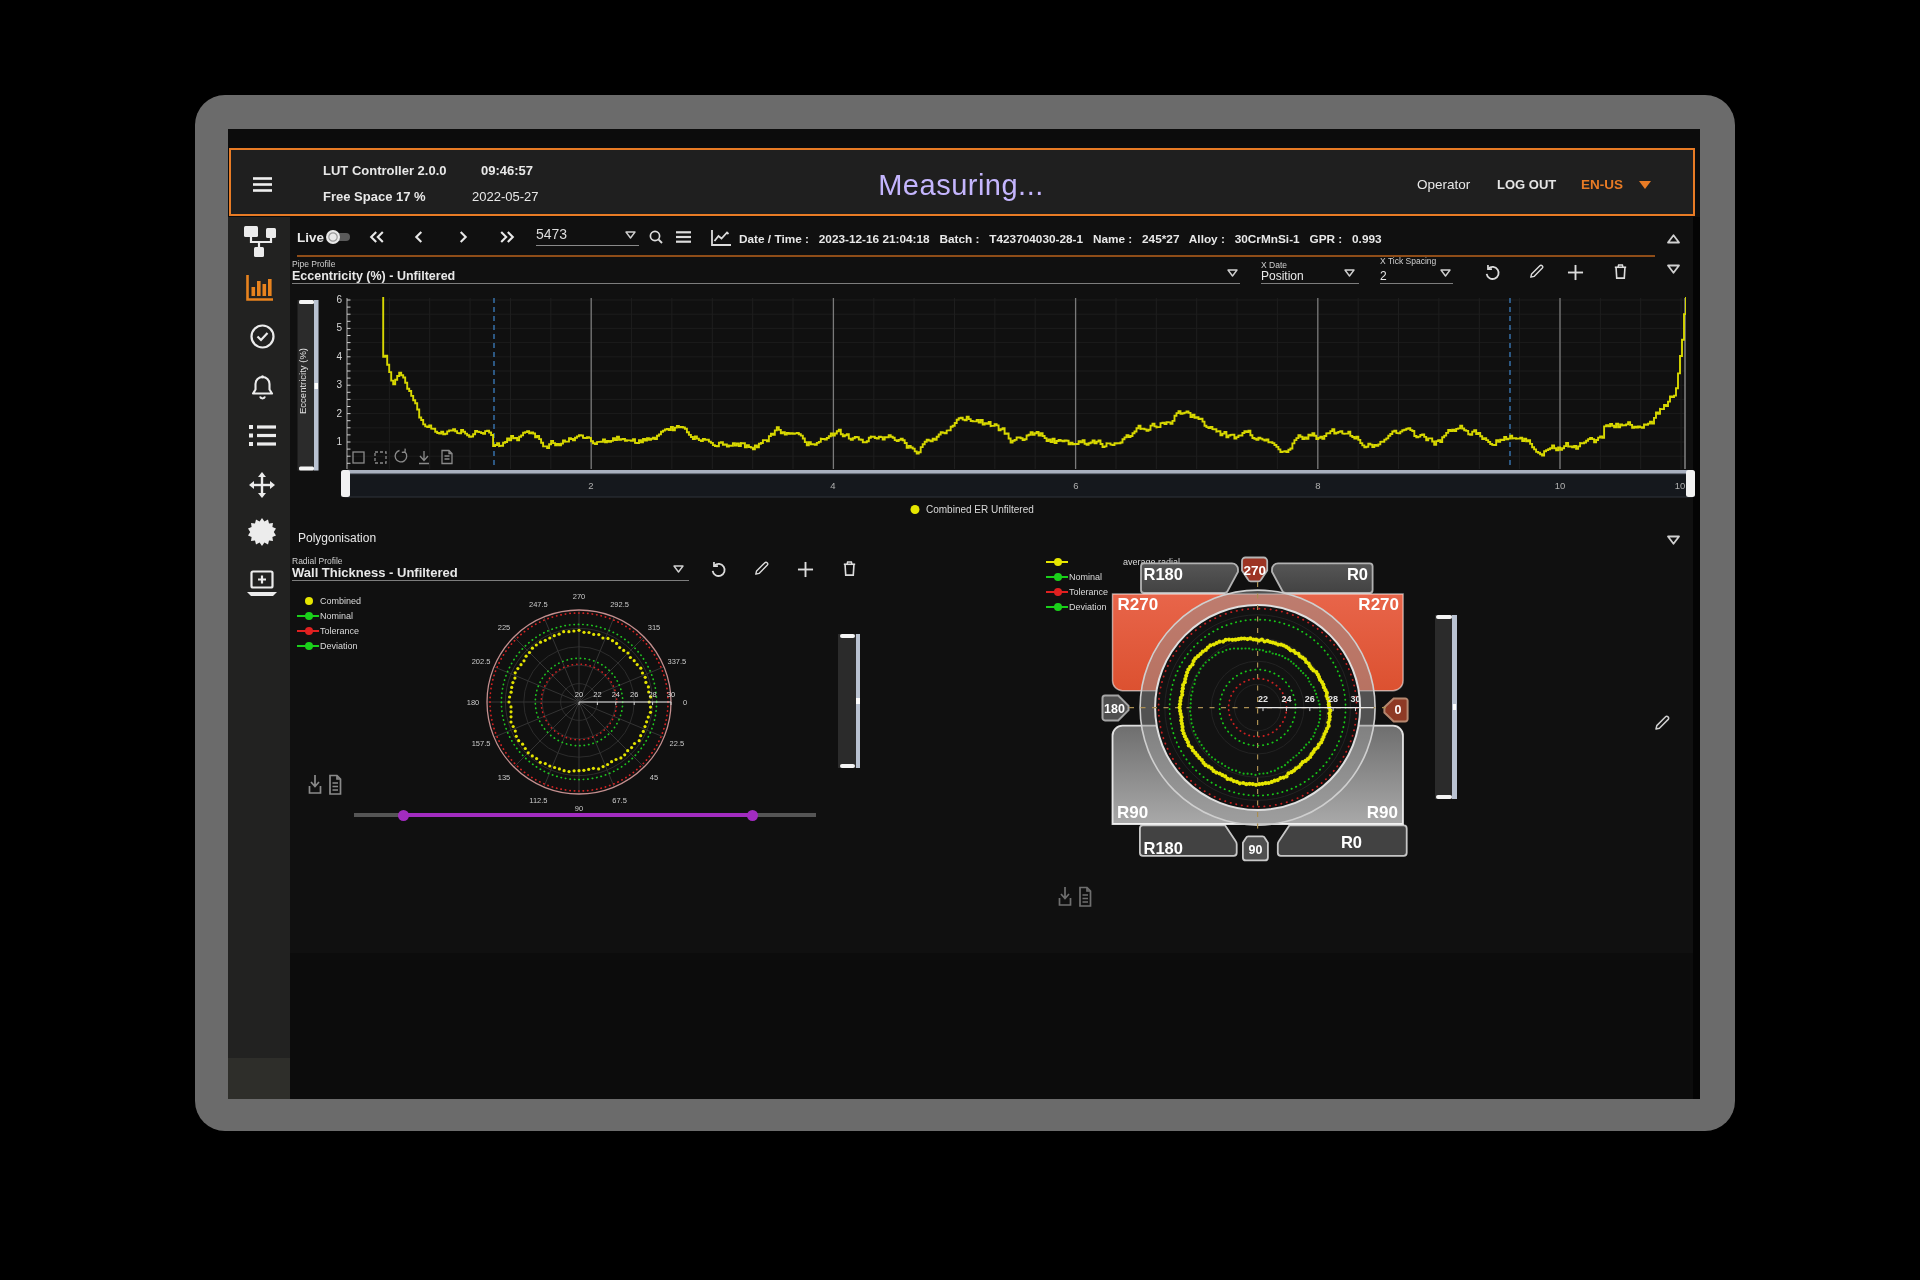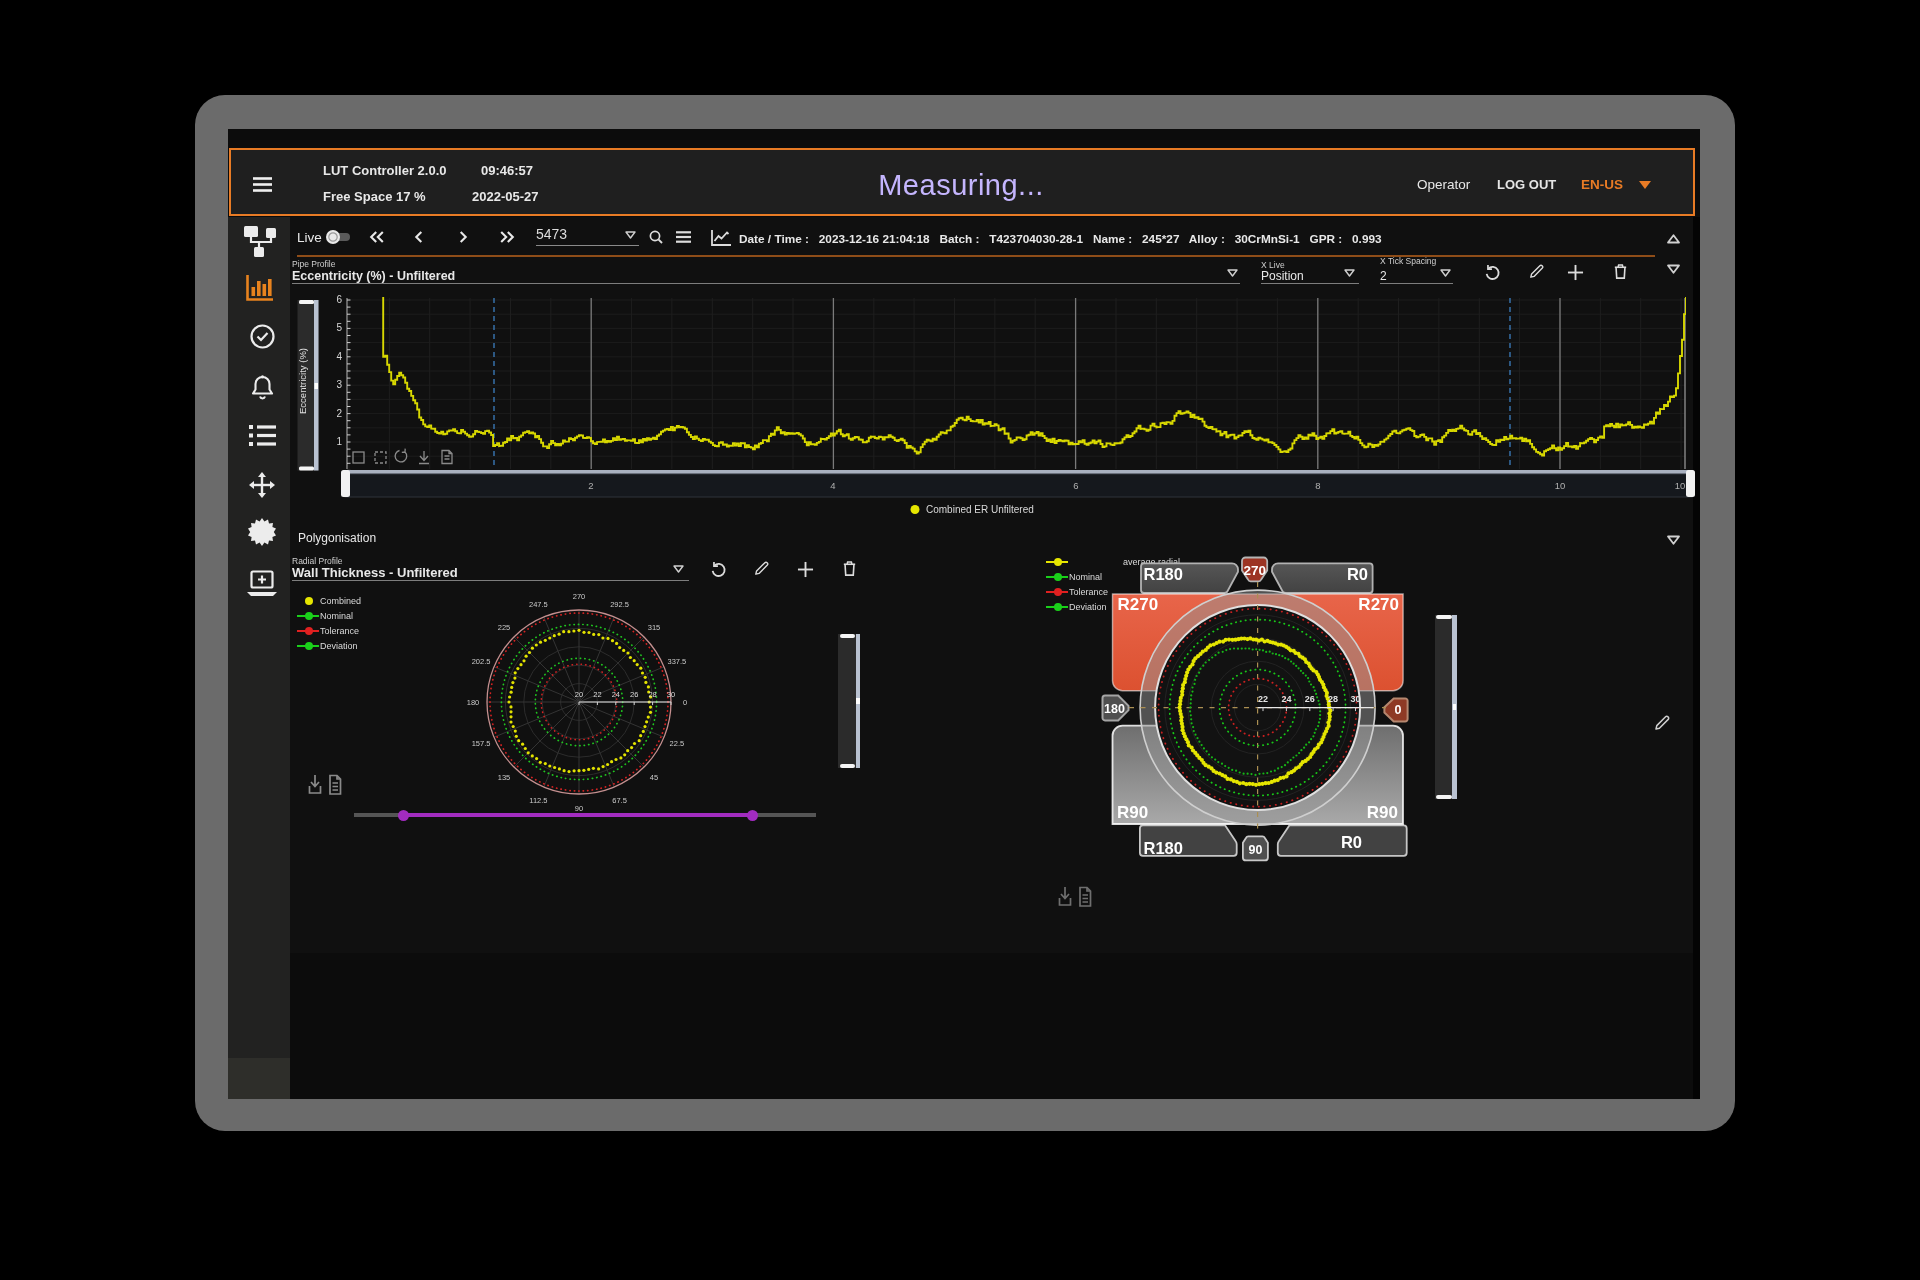--- a/index.html
+++ b/index.html
@@ -19,30 +19,30 @@
 <svg style="left:253px;top:177px" width="19" height="15" viewBox="0 0 19 15">
  <g stroke="#efefef" stroke-width="2.6">
       <line x1="0" y1="1.5" x2="19" y2="1.5"></line>
       <line x1="0" y1="7.5" x2="19" y2="7.5"></line>
       <line x1="0" y1="13.5" x2="19" y2="13.5"></line>
     </g>
 </svg>
 <div class="t" style="left:323px;top:163px;font-size:13px;font-weight:bold">LUT Controller 2.0.0</div>
 <div class="t" style="left:481px;top:163px;font-size:13px;font-weight:bold">09:46:57</div>
 <div class="t" style="left:323px;top:189px;font-size:13px;font-weight:bold">Free Space 17 %</div>
-<div class="t" style="left:472px;top:189px;font-size:13px;font-weight:bold">2022-05-27</div>
+<div class="t" style="left:472px;top:189px;font-size:13px;font-weight:normal">2022-05-27</div>
 <div class="t" style="left:961px;top:169px;font-size:29px;color:#c4b5fd;transform:translateX(-50%);letter-spacing:.5px">Measuring...</div>
 <div class="t" style="left:1417px;top:177px;font-size:13.5px">Operator</div>
 <div class="t" style="left:1497px;top:177px;font-size:13px;font-weight:bold;color:#e5e5e5">LOG OUT</div>
 <div class="t" style="left:1581px;top:177px;font-size:13.5px;font-weight:bold;color:#e87b25">EN-US</div>
 <svg style="left:1639px;top:181px" width="12" height="8" viewBox="0 0 12 8">
     <path d="M0,0 L12,0 L6,8 Z" fill="#e87b25"></path>
   </svg>
 
-<div class="t" style="left:297px;top:230px;font-size:13.5px;font-weight:normal">Live</div>
+<div class="t" style="left:297px;top:230px;font-size:13.5px;font-weight:bold">Live</div>
 <svg style="left:325px;top:230px" width="26" height="14" viewBox="0 0 26 14">
  <rect x="5" y="3" width="20" height="8" rx="4" fill="#5a5a5a"></rect>
  <circle cx="8" cy="7" r="7" fill="#e9e9e9"></circle>
  <circle cx="8" cy="7" r="4.2" fill="none" stroke="#9a9a9a" stroke-width="1.2"></circle>
 </svg>
 <svg style="left:370px;top:231px" width="14" height="12" viewBox="0 0 14 12">
     <g fill="none" stroke="#e8e8e8" stroke-width="2.1">
       <path d="M6.2,1 L1.2,6 L6.2,11"></path>
       <path d="M12.8,1 L7.8,6 L12.8,11"></path>
     </g>
@@ -84,21 +84,21 @@
     <path d="M6.5,1.2 L12,8.5 L1,8.5 Z" fill="none" stroke="#d0d0d0" stroke-width="1.8" stroke-linejoin="round"></path>
   </svg>
 <div class="abs" style="left:297px;top:255px;width:1358px;height:2px;background:#8f4d18"></div>
 
 <div class="t" style="left:292px;top:259px;font-size:8.5px;color:#cfcfcf">Pipe Profile</div>
 <div class="t" style="left:292px;top:269px;font-size:12.5px;font-weight:bold">Eccentricity (%) - Unfiltered</div>
 <div class="abs" style="left:292px;top:283px;width:948px;height:1px;background:#7d7d7d"></div>
 <svg style="left:1227px;top:269px" width="11" height="8" viewBox="0 0 11 8">
     <path d="M1,1 L10,1 L5.5,7 Z" fill="none" stroke="#cfcfcf" stroke-width="1.4" stroke-linejoin="round"></path>
   </svg>
-<div class="t" style="left:1261px;top:260px;font-size:8.5px;color:#cfcfcf">X Live</div>
+<div class="t" style="left:1261px;top:260px;font-size:8.5px;color:#cfcfcf">X Date</div>
 <div class="t" style="left:1261px;top:269px;font-size:12px">Position</div>
 <div class="abs" style="left:1261px;top:283px;width:98px;height:1px;background:#7d7d7d"></div>
 <svg style="left:1344px;top:269px" width="11" height="8" viewBox="0 0 11 8">
     <path d="M1,1 L10,1 L5.5,7 Z" fill="none" stroke="#cfcfcf" stroke-width="1.4" stroke-linejoin="round"></path>
   </svg>
 <div class="t" style="left:1380px;top:256px;font-size:8.5px;color:#cfcfcf">X Tick Spacing</div>
 <div class="t" style="left:1380px;top:269px;font-size:12px">2</div>
 <div class="abs" style="left:1380px;top:283px;width:73px;height:1px;background:#7d7d7d"></div>
 <svg style="left:1440px;top:269px" width="11" height="8" viewBox="0 0 11 8">
     <path d="M1,1 L10,1 L5.5,7 Z" fill="none" stroke="#cfcfcf" stroke-width="1.4" stroke-linejoin="round"></path>

